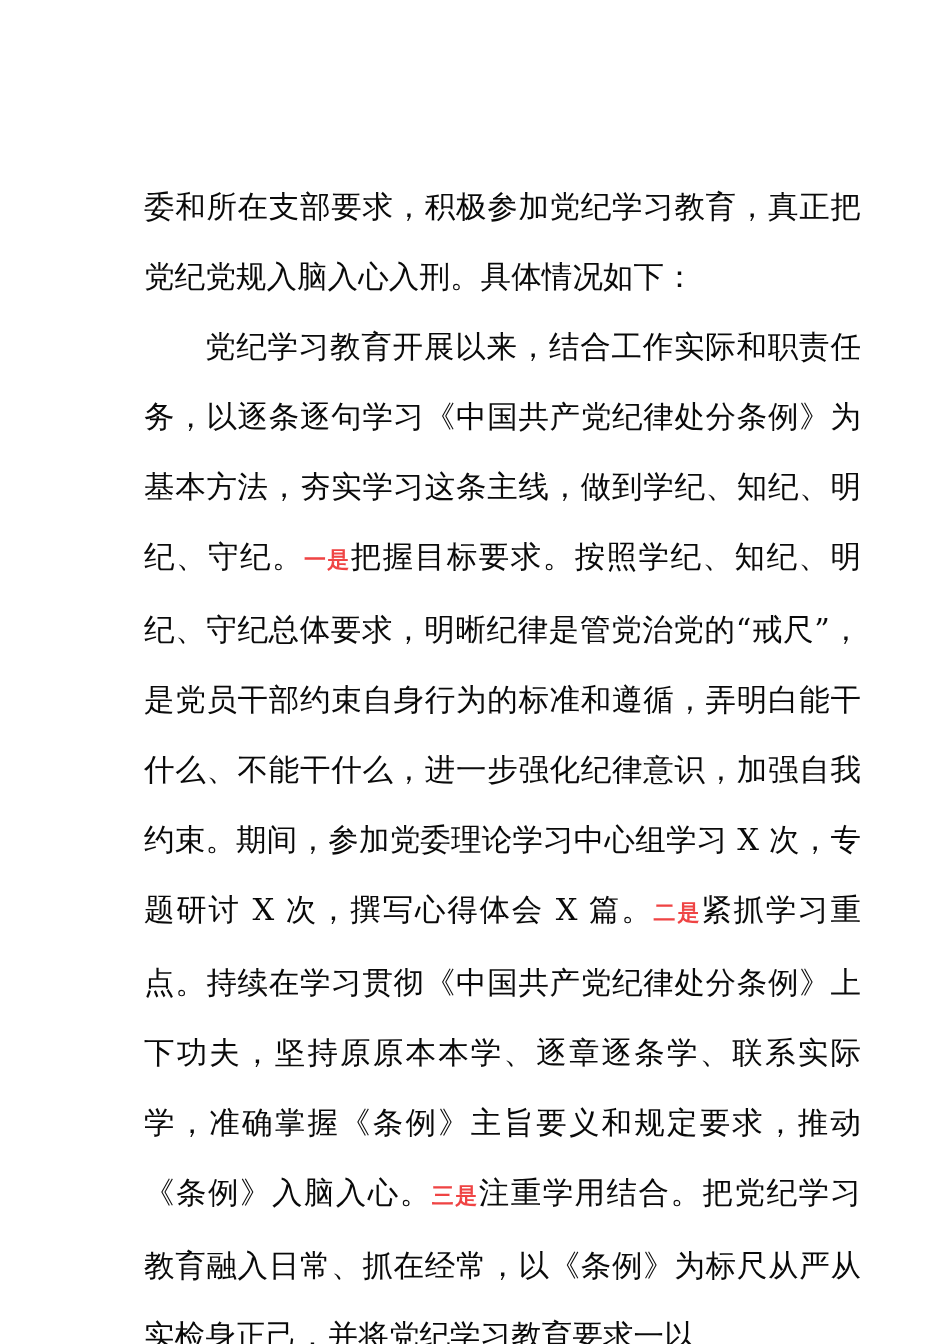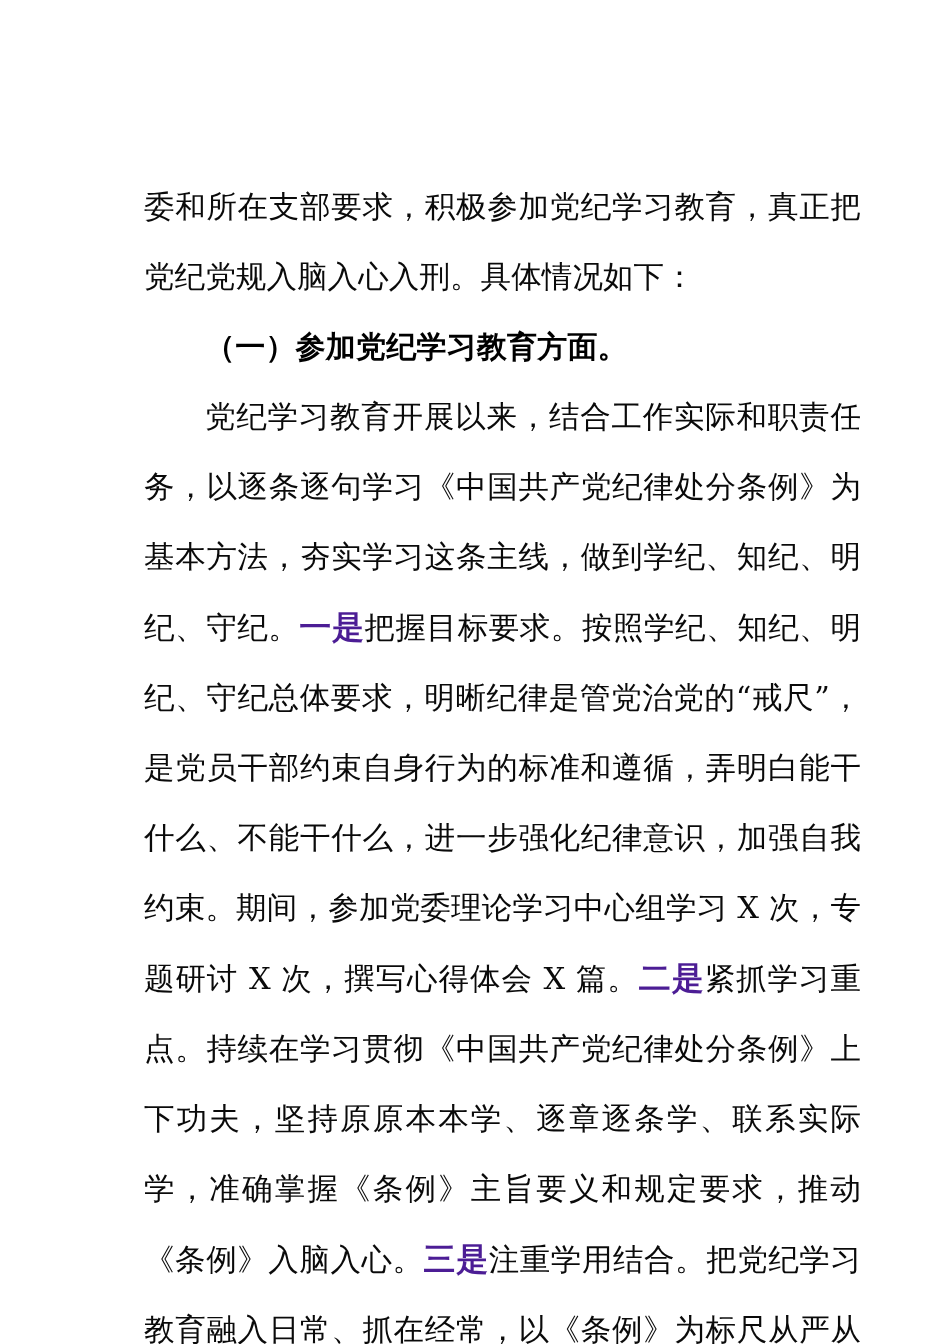--- a/index.html
+++ b/index.html
@@ -46,34 +46,33 @@
     line-height: 70px;
     font-weight: 700;
     color: #000000;
     text-indent: 61px;
     margin: 0;
     letter-spacing: 0.2px;
   }
   .b {
     font-family: "DejaVu Sans", "Liberation Sans", sans-serif;
     font-weight: 700;
-    color: #4c1d95;
-    font-size: 32px;
+    color: #ef4444;
+    font-size: 22px;
   }
 </style>
 </head>
 <body>
 
 <div class="page">
 
   <div class="doc-body">
 
     <p class="para continued">委和所在支部要求，积极参加党纪学习教育，真正把党纪党规入脑入心入刑。具体情况如下：</p>
 
-    <p class="heading">（一）参加党纪学习教育方面。</p>
 
     <p class="para indent2">
       <span>党纪学习教育开展以来，结合工作实际和职责任务，以逐条逐句学习《中国共产党纪律处分条例》为基本方法，夯实学习这条主线，做到学纪、知纪、明纪、守纪。</span><span class="b">一是</span><span>把握目标要求。按照学纪、知纪、明纪、守纪总体要求，明晰纪律是管党治党的“戒尺”，是党员干部约束自身行为的标准和遵循，弄明白能干什么、不能干什么，进一步强化纪律意识，加强自我约束。期间，参加党委理论学习中心组学习 X 次，专题研讨 X 次，撰写心得体会 X 篇。</span><span class="b">二是</span><span>紧抓学习重点。持续在学习贯彻《中国共产党纪律处分条例》上下功夫，坚持原原本本学、逐章逐条学、联系实际学，准确掌握《条例》主旨要义和规定要求，推动《条例》入脑入心。</span><span class="b">三是</span><span>注重学用结合。把党纪学习教育融入日常、抓在经常，以《条例》为标尺从严从实检身正己，并将党纪学习教育要求一以</span>
     </p>
 
   </div>
 
 </div>
 
 </body></html>

